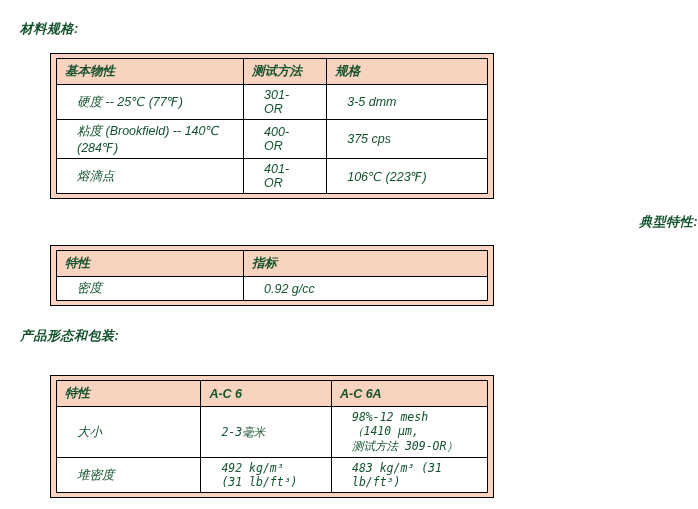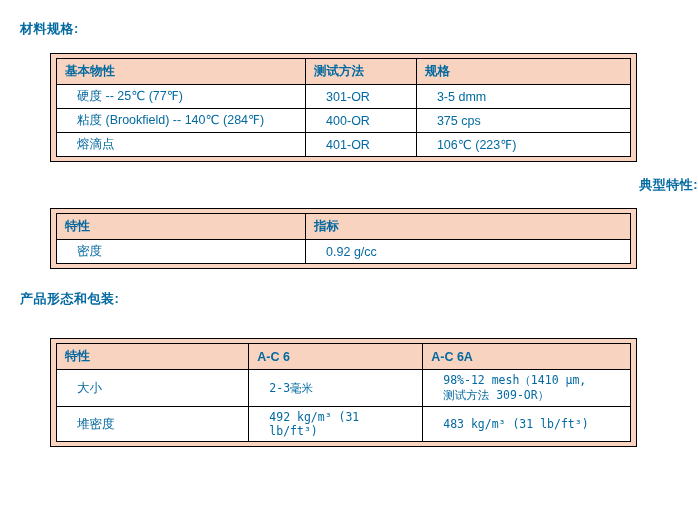--- a/index.html
+++ b/index.html
@@ -2,35 +2,36 @@
 <html><head>
 <meta charset="utf-8">
 <style>
   html, body { margin: 0; padding: 0; background: #ffffff; }
   .page {
     position: relative;
     width: 698px;
     height: 509px;
     background: #ffffff;
     font-family: "Liberation Sans", "DejaVu Sans", sans-serif;
-    color: #0369a1;
+    color: #14532d;
     overflow: hidden;
+    font-style: italic;
   }
   .heading {
     font-size: 13px;
     font-weight: bold;
     margin-left: 20px;
     letter-spacing: 0.5px;
   }
   .heading.h-materials { padding-top: 20px; }
   .heading.h-typical   { margin-top: 14px; text-align: right; }
   .heading.h-packaging { margin-top: 21px; }
 
   .tblwrap {
-    width: 587px;
+    width: 444px;
     margin-left: 50px;
     box-sizing: border-box;
     background: #f8d3bf;
     border: 1.5px solid #000000;
     padding: 4px 5px;
   }
   .tblwrap.t1 { margin-top: 15px; }
   .tblwrap.t2 { margin-top: 14px; }
   .tblwrap.t3 { margin-top: 30px; }
 

